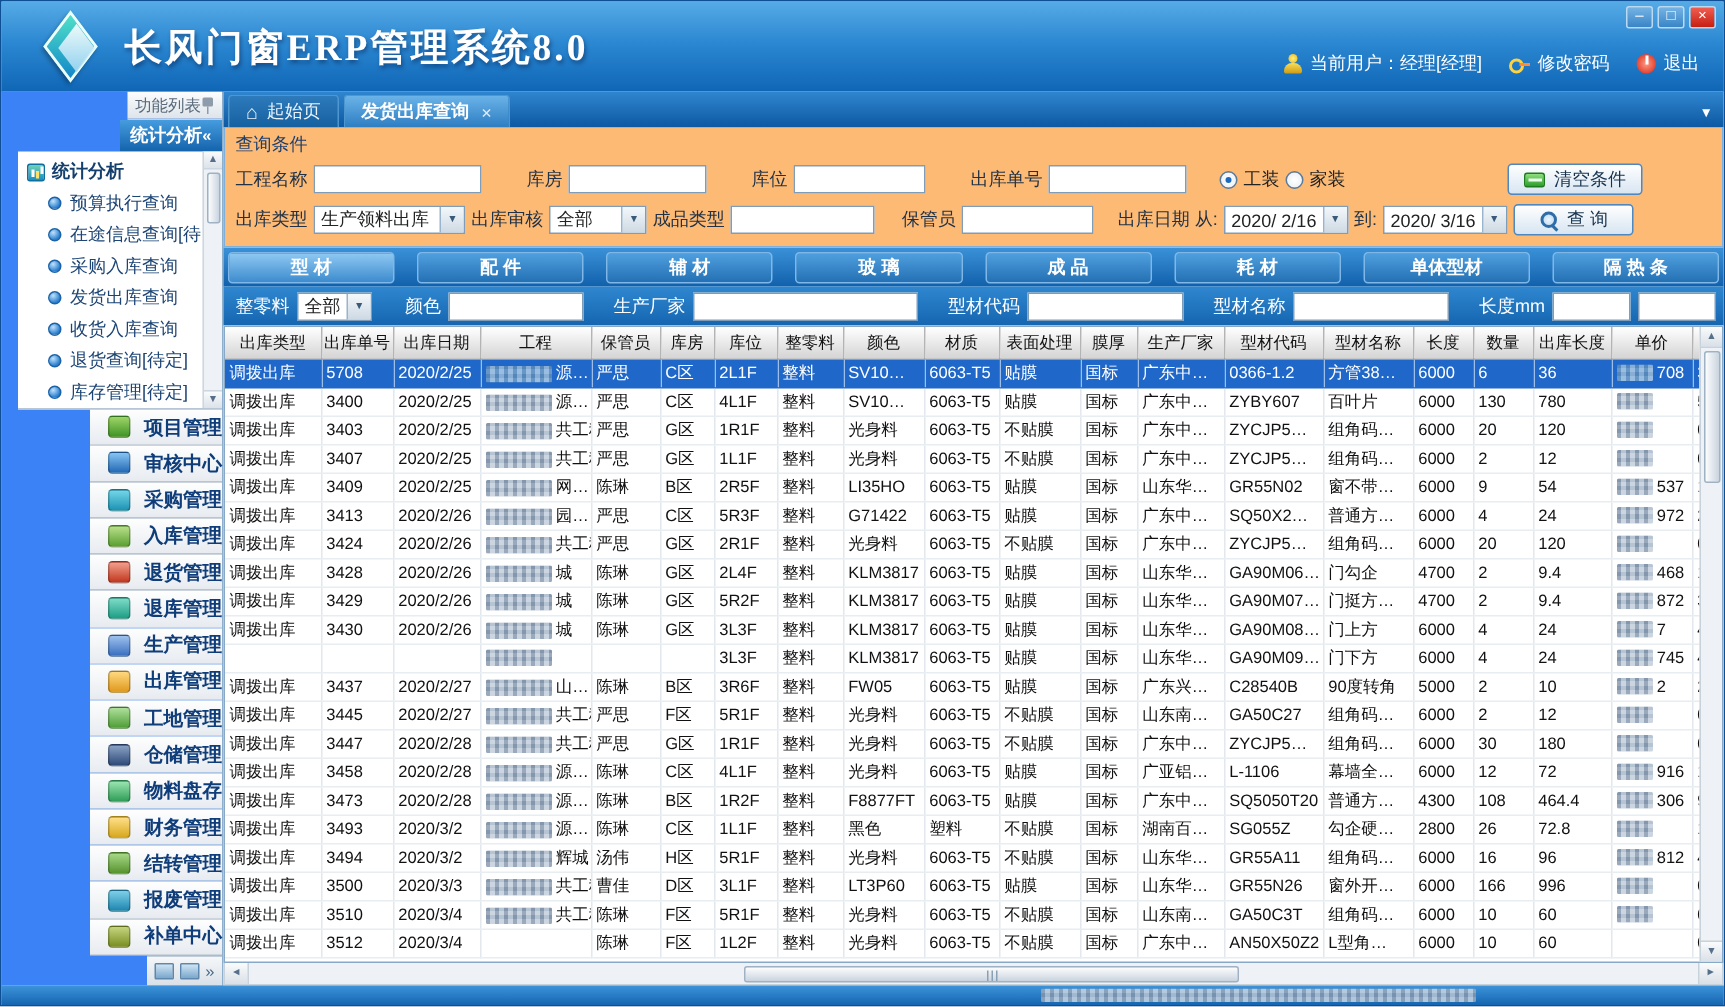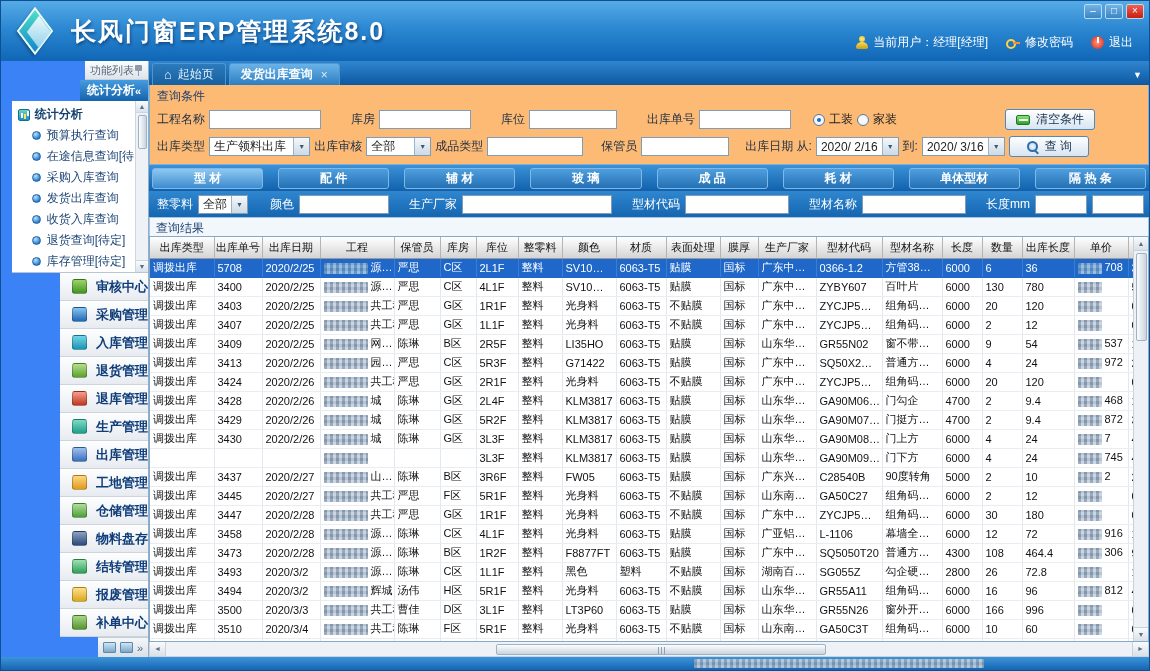--- a/index.html
+++ b/index.html
@@ -5,21 +5,21 @@
   *{margin:0;padding:0;box-sizing:border-box;}
   html,body{width:1150px;height:671px;overflow:hidden;}
   body{font-family:"Liberation Sans","DejaVu Sans",sans-serif;font-size:12px;background:#d6e4f2;color:#222;}
   .window{width:1150px;height:671px;display:flex;flex-direction:column;border:1px solid #0d4f92;}
 
   
   .titlebar{height:60px;flex:none;position:relative;background:linear-gradient(180deg,#56abe6 0%,#2c88d2 45%,#0f66b6 100%);}
   .win-controls{position:absolute;top:3px;right:5px;display:flex;gap:3px;}
   .win-btn{width:18px;height:15px;border:1px solid #bcd9f2;border-radius:2px;background:linear-gradient(#74b3e4,#3a85c6);color:#fff;font-size:10px;line-height:12px;text-align:center;cursor:default;}
   .win-btn.close{background:linear-gradient(#f15e52,#c51f12);}
-  .brand{position:absolute;left:12px;top:9px;display:flex;align-items:center;gap:12px;}
+  .brand{position:absolute;left:24px;top:9px;display:flex;align-items:center;gap:12px;font-family:Liberation Serif, serif;}
   .logo{width:46px;height:42px;position:relative;}
   .logo::before{content:'';position:absolute;left:7px;top:6px;width:26px;height:26px;transform:rotate(45deg) skew(8deg,8deg);background:linear-gradient(135deg,#4fe0c8,#1287c9);border:2px solid #eafff7;box-shadow:0 2px 3px rgba(0,0,0,.3);}
   .logo::after{content:'';position:absolute;left:16px;top:12px;width:20px;height:20px;transform:rotate(45deg) skew(8deg,8deg);background:linear-gradient(135deg,#ffffff,#9fd8f2);opacity:.9;}
   .app-title{color:#fff;font-size:25px;font-weight:bold;letter-spacing:2px;text-shadow:1px 2px 3px rgba(0,20,60,.45);}
   .userbar{position:absolute;right:16px;bottom:10px;display:flex;align-items:center;gap:18px;color:#fff;font-size:12px;}
   .user-item{display:flex;align-items:center;gap:5px;cursor:default;}
   .ic-person{width:13px;height:13px;position:relative;display:inline-block;}
   .ic-person::before{content:'';position:absolute;left:4px;top:0;width:6px;height:6px;border-radius:50%;background:radial-gradient(#fff07e,#e8b61c);}
   .ic-person::after{content:'';position:absolute;left:1px;top:6px;width:12px;height:7px;border-radius:6px 6px 2px 2px;background:linear-gradient(#f7de5a,#cf9b12);}
   .ic-key{width:14px;height:14px;position:relative;display:inline-block;}
@@ -225,20 +225,24 @@
             </div>
           </div>
         <div class="tree-scroll">
           <div class="sa">▲</div>
           <div class="thumb"></div>
           <div class="sa bottom">▼</div>
         </div>
       </div>
       <div class="menu">
 
+          <div class="menu-item">
+            <span class="mi-icon"></span>
+            <span>项目管理</span>
+          </div>
 
           <div class="menu-item">
             <span class="mi-icon"></span>
             <span>审核中心</span>
           </div>
 
           <div class="menu-item">
             <span class="mi-icon"></span>
             <span>采购管理</span>
           </div>
@@ -276,20 +280,24 @@
           <div class="menu-item">
             <span class="mi-icon"></span>
             <span>仓储管理</span>
           </div>
 
           <div class="menu-item">
             <span class="mi-icon"></span>
             <span>物料盘存</span>
           </div>
 
+          <div class="menu-item">
+            <span class="mi-icon"></span>
+            <span>财务管理</span>
+          </div>
 
           <div class="menu-item">
             <span class="mi-icon"></span>
             <span>结转管理</span>
           </div>
 
           <div class="menu-item">
             <span class="mi-icon"></span>
             <span>报废管理</span>
           </div>
@@ -433,21 +441,20 @@
         <input class="tbox" style="width: 104px;">
         <span class="q-gap" style="width:10px"></span>
         <span class="q-label">型材名称</span>
         <input class="tbox" style="width: 104px;">
         <span class="q-gap" style="width:10px"></span>
         <span class="q-label">长度mm</span>
         <input class="tbox" style="width: 52px;">
         <input class="tbox" style="width: 52px;">
       </div>
 
-      <div class="results-label">查询结果</div>
 
       <div class="table-zone">
         <div class="table-scroller">
           <table>
               <colgroup>
                 <col style="width: 64px;">
                 <col style="width: 48px;">
                 <col style="width: 58px;">
                 <col style="width: 74px;">
                 <col style="width: 46px;">

